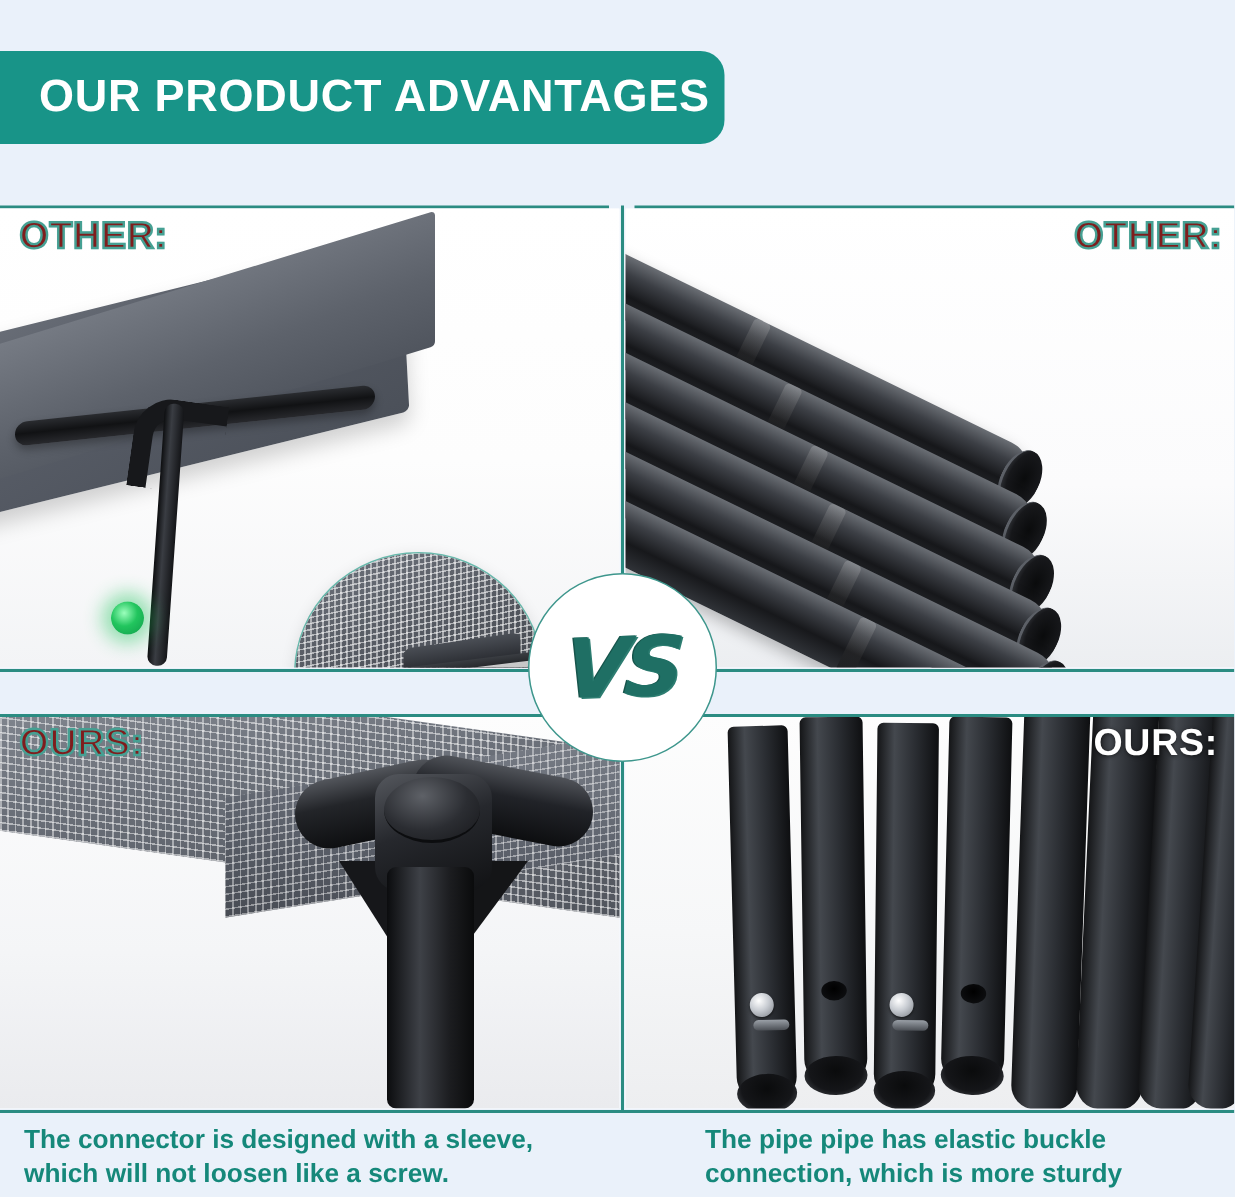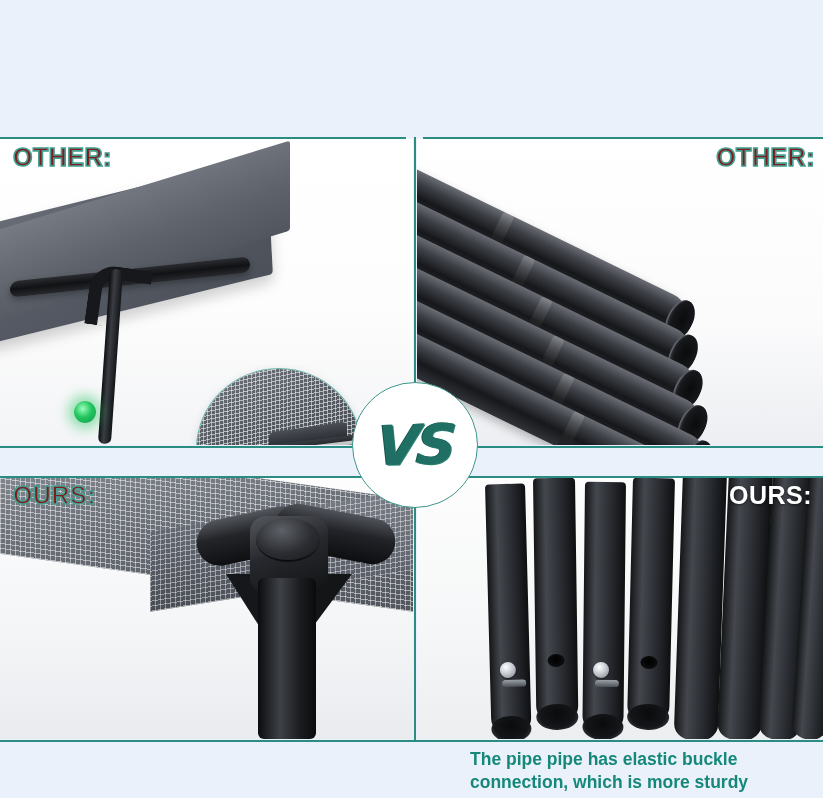--- a/index.html
+++ b/index.html
@@ -247,20 +247,23 @@
     white-space:pre-line;
   }
   .cap-left{left:16px;width:400px;}
   .cap-right{left:470px;width:350px;}
 </style>
 </head>
 <body>
 
 <div id="page">
 
+  <div class="banner">
+    <span class="banner-text">OUR PRODUCT ADVANTAGES</span>
+  </div>
 
   <div class="divider div-h-top-left"></div>
   <div class="divider div-h-top-right"></div>
   <div class="divider div-v"></div>
   <div class="divider div-h-mid"></div>
   <div class="divider div-h-mid2"></div>
   <div class="divider div-h-bottom"></div>
 
   <div class="panel p-tl">
     <div class="tl-stage">
@@ -354,16 +357,18 @@
       <div class="pipe-v" style="left:356px;top:-6px;width:42px;height:268px;transform:rotate(3.2deg);"></div>
       <div class="pipe-v" style="left:392px;top:-6px;width:36px;height:268px;transform:rotate(3.8deg);"></div>
     </div>
   </div>
   <span class="label-solid lbl-br">OURS:</span>
 
   <div class="vs-badge">
     <span class="vs-text">VS</span>
   </div>
 
+  <div class="caption cap-left">The connector is designed with a sleeve,
+which will not loosen like a screw.</div>
   <div class="caption cap-right">The pipe pipe has elastic buckle
 connection, which is more sturdy</div>
 
 </div>
 
 </body></html>

